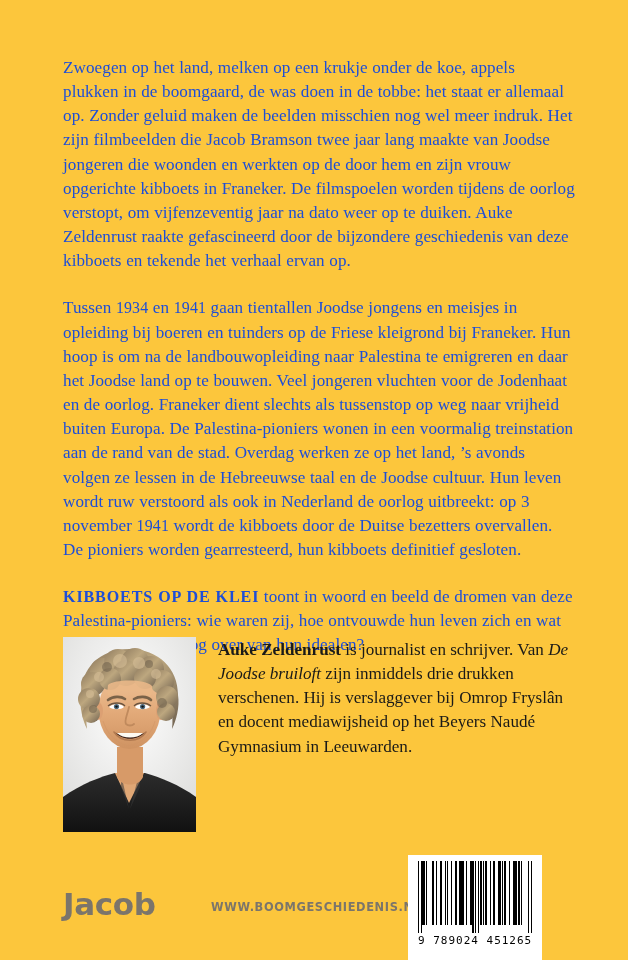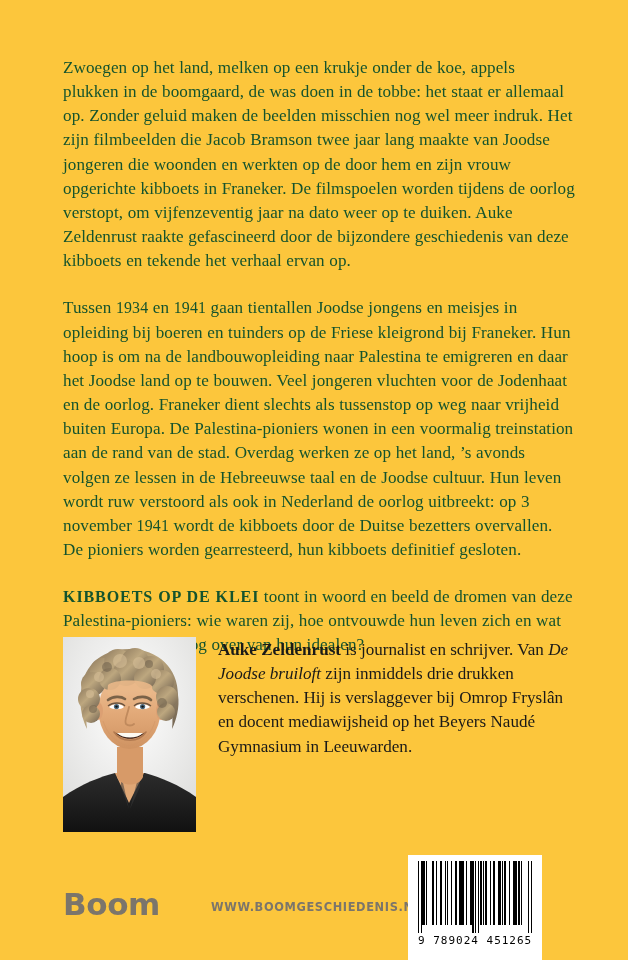--- a/index.html
+++ b/index.html
@@ -31,21 +31,21 @@
     width: 512px;
   }
 
   .para {
     font-size: 17.1px;
     line-height: 24.15px;
     margin: 0 0 23px 0;
     text-align: left;
     letter-spacing: 0.005em;
     word-spacing: 0.01em;
-    color: #14532d;
+    color: #1d4ed8;
   }
   .para:last-child { margin-bottom: 0; }
 
   .para .oldstyle {
     font-size: 0.93em;
     letter-spacing: 0.01em;
     text-align: center;
   }
 
   .booktitle {
@@ -255,21 +255,21 @@
         <path d="M 51 95 C 58 106 76 106 83 95" stroke="#b27a50" stroke-width="1.5" fill="none" stroke-linecap="round"></path>
 
         <path d="M 40 84 C 44 96 52 106 66 109 C 80 106 89 96 92 84" stroke="#cf9363" stroke-width="1" fill="none" opacity="0.5"></path>
       </svg>
     </div>
 
     <div class="bio-text"><span class="name">Auke Zeldenrust</span><span> is journalist en schrijver. Van </span><span class="work">De Joodse bruiloft</span><span> zijn inmiddels drie drukken verschenen. Hij is verslaggever bij Omrop Fryslân en docent mediawijsheid op het Beyers Naudé Gymnasium in Leeuwarden.</span></div>
 
   </div>
 
-  <div class="publisher-logo">Boom</div>
+  <div class="publisher-logo">Jacob</div>
 
   <div class="website">WWW.BOOMGESCHIEDENIS.NL</div>
 
   <div class="barcode-box">
     <div class="barcode-bars" id="barcode-bars">
         <i class="tall" style="left: 0px; width: 1.357px;"></i>
         <i class="tall" style="left: 2.714px; width: 1.357px;"></i>
         <i class="short" style="left: 4.071px; width: 1.357px;"></i>
         <i class="short" style="left: 5.429px; width: 1.357px;"></i>
         <i class="short" style="left: 8.143px; width: 1.357px;"></i>

